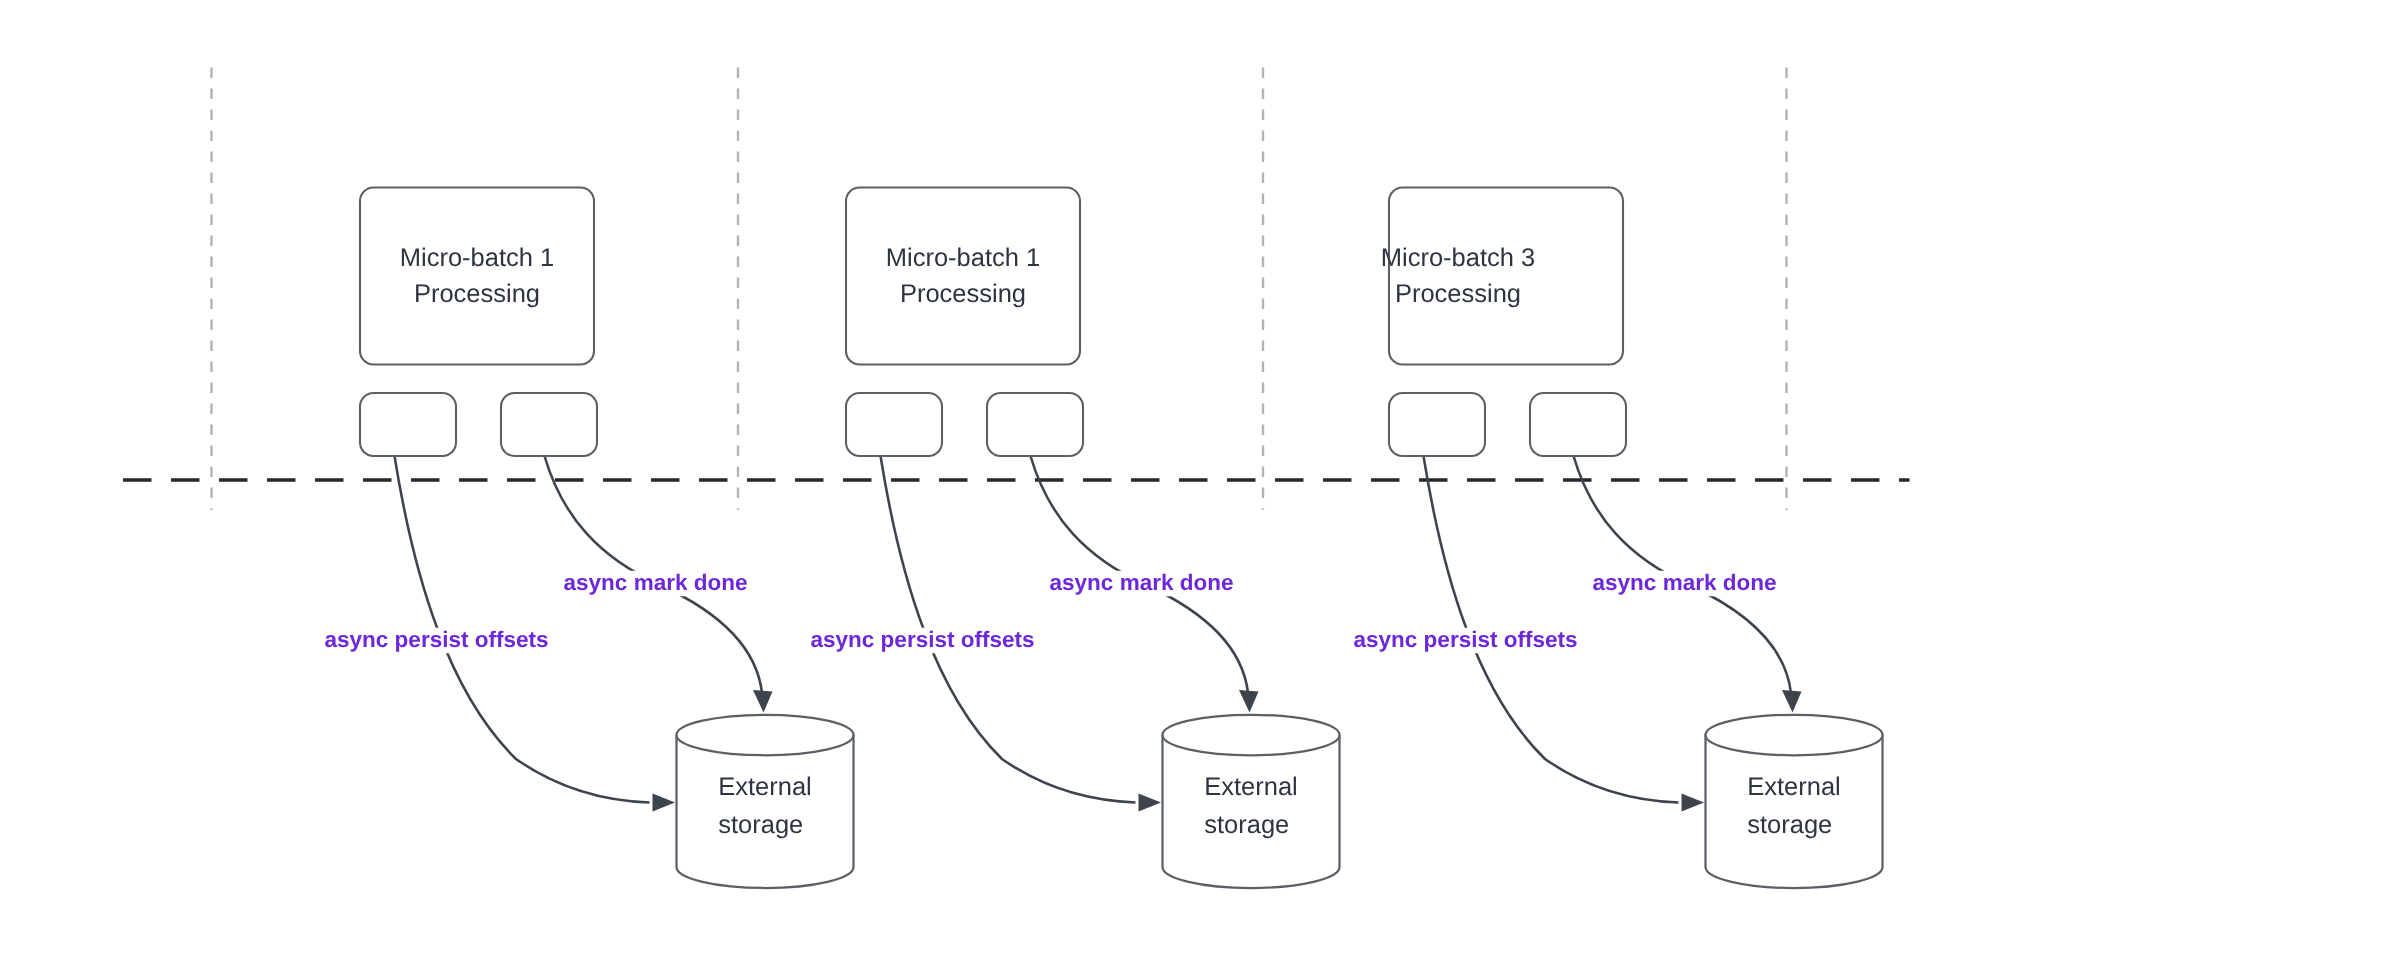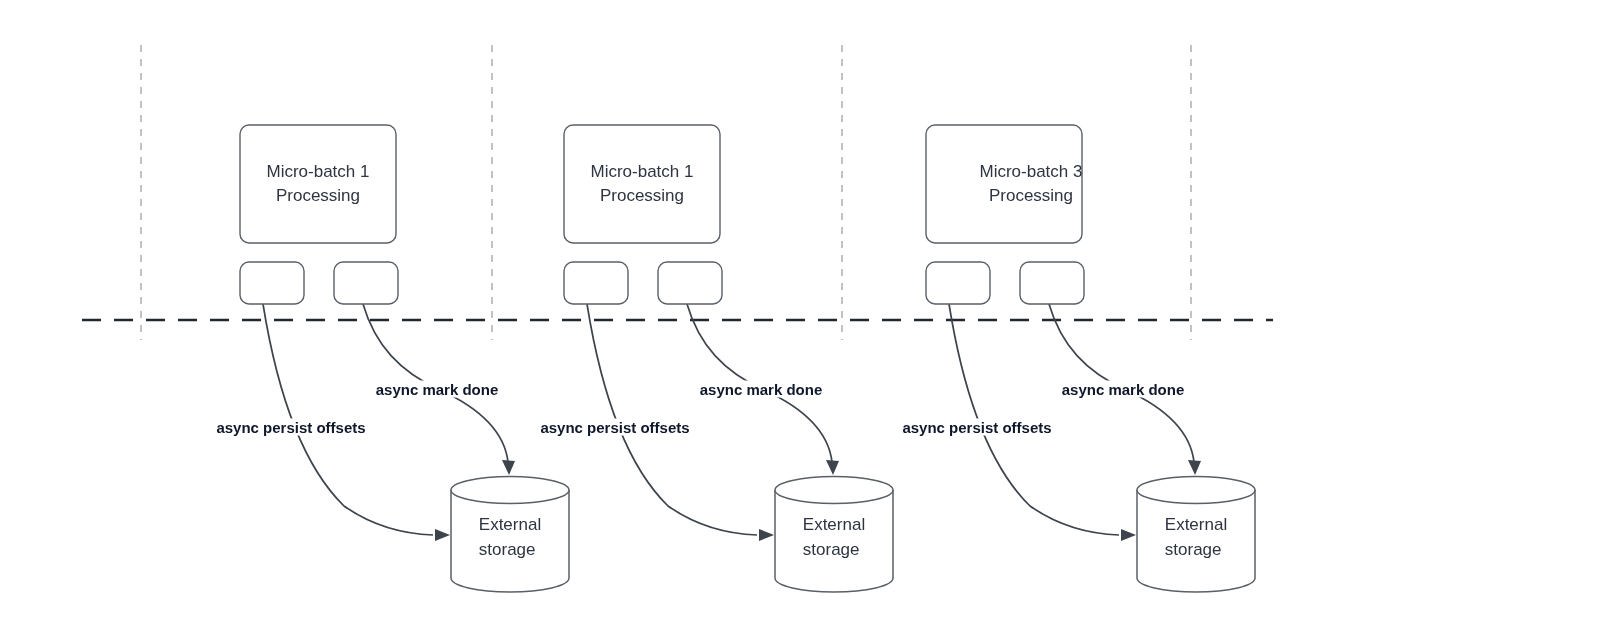--- a/index.html
+++ b/index.html
@@ -9,21 +9,21 @@
   .txt{position:absolute;color:#2e3440;}
   .box-title{
     display:flex;align-items:center;justify-content:center;text-align:center;
     white-space:pre-line;font-size:17px;line-height:24px;color:#2e3440;
   }
   .storage-label{
     display:flex;align-items:center;justify-content:center;text-align:left;
     white-space:pre-line;font-size:17px;line-height:25px;color:#2e3440;
   }
   .async-label{
-    font-weight:bold;font-size:15px;color:#0f172a;white-space:nowrap;
+    font-weight:bold;font-size:15px;color:#6d28d9;white-space:nowrap;
     transform:translate(-50%,-50%);background:#ffffff;padding:0 3px;
   }
   .time-label{font-size:17px;color:#2e3440;transform:translate(-50%,-50%);white-space:nowrap;}
 </style>
 </head>
 <body>
 
 <div class="canvas">
 
   <svg class="layer" width="1600" height="642" viewBox="0 0 1600 642">
@@ -84,21 +84,21 @@
   <div class="txt storage-label" style="left:451px;top:494px;width:118px;height:86px;">External
 storage</div>
 
   <div class="txt box-title" style="left:564px;top:125px;width:156px;height:118px;">Micro-batch 1
 Processing</div>
   <div class="txt async-label" style="left:615px;top:427px;">async persist offsets</div>
   <div class="txt async-label" style="left:761px;top:389px;">async mark done</div>
   <div class="txt storage-label" style="left:775px;top:494px;width:118px;height:86px;">External
 storage</div>
 
-  <div class="txt box-title" style="left:953px;top:125px;width:156px;height:118px;">Micro-batch 3
+  <div class="txt box-title" style="left:894px;top:125px;width:156px;height:118px;">Micro-batch 3
 Processing</div>
   <div class="txt async-label" style="left:977px;top:427px;">async persist offsets</div>
   <div class="txt async-label" style="left:1123px;top:389px;">async mark done</div>
   <div class="txt storage-label" style="left:1137px;top:494px;width:118px;height:86px;">External
 storage</div>
 
   <div class="txt time-label" style="left:1386px;top:256px;">Time</div>
 
 </div>
 

